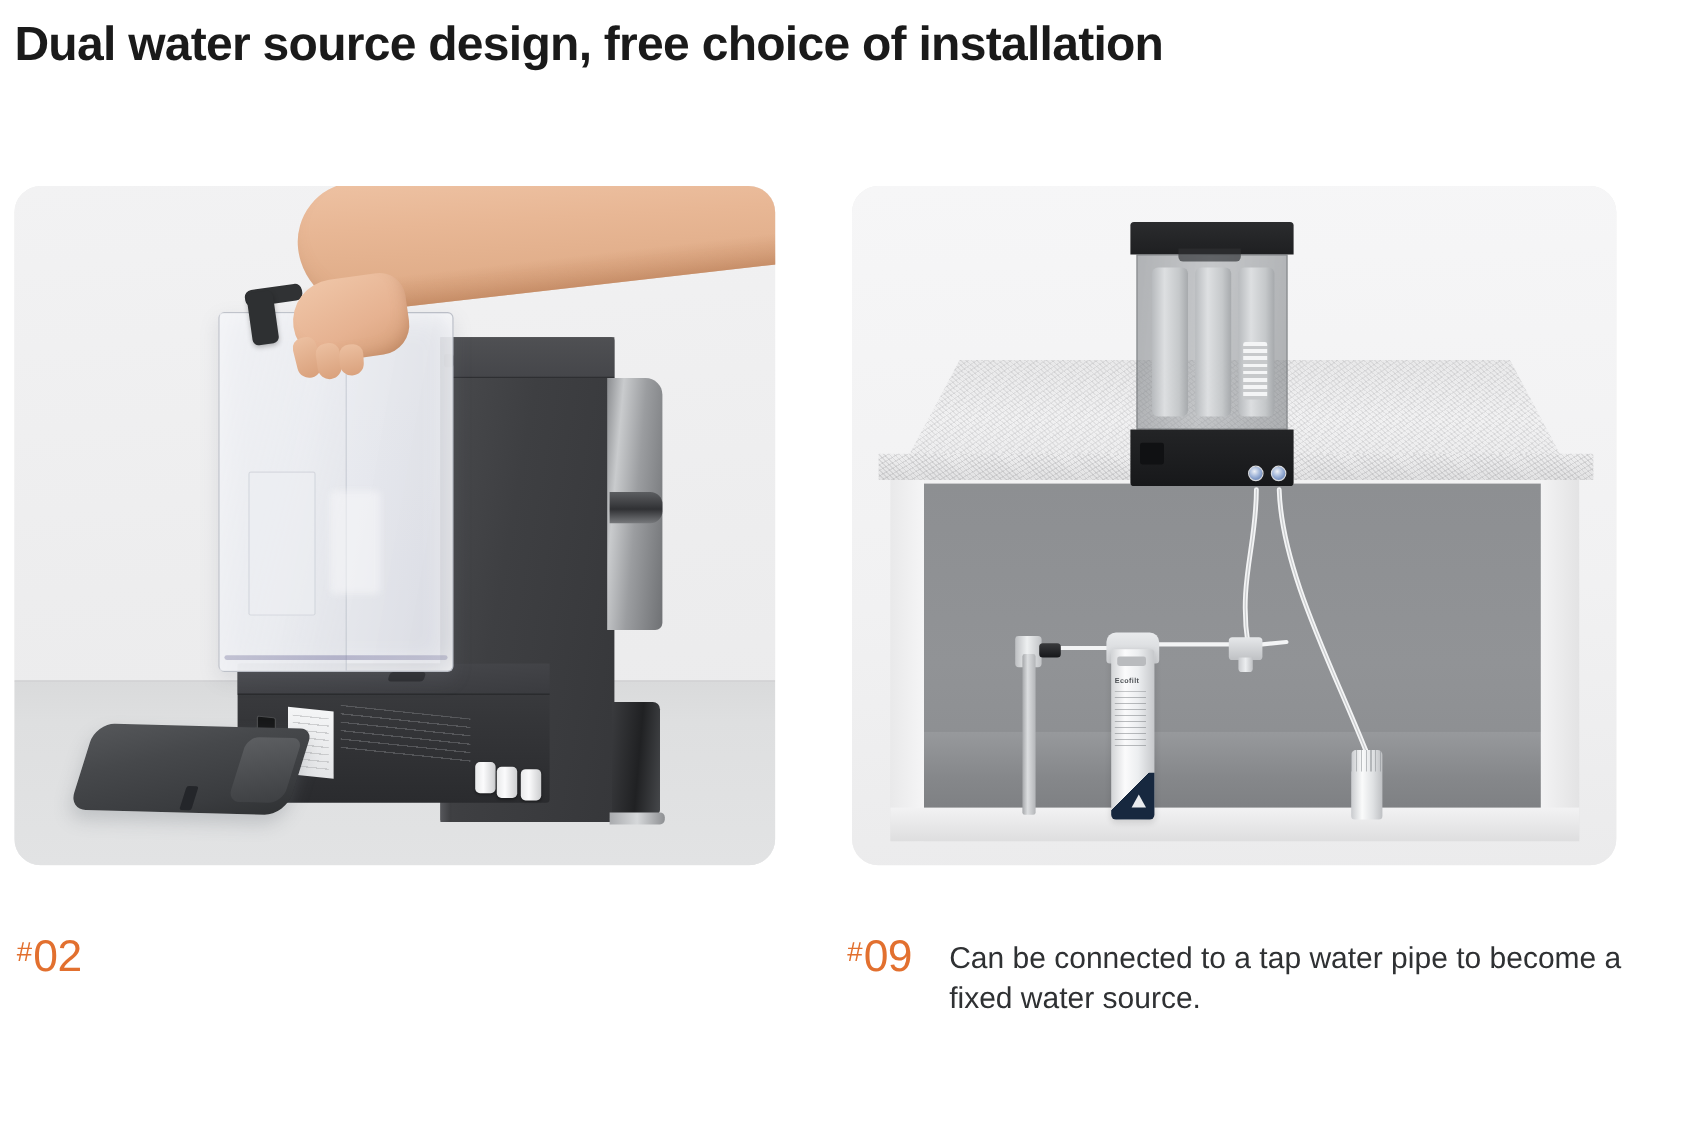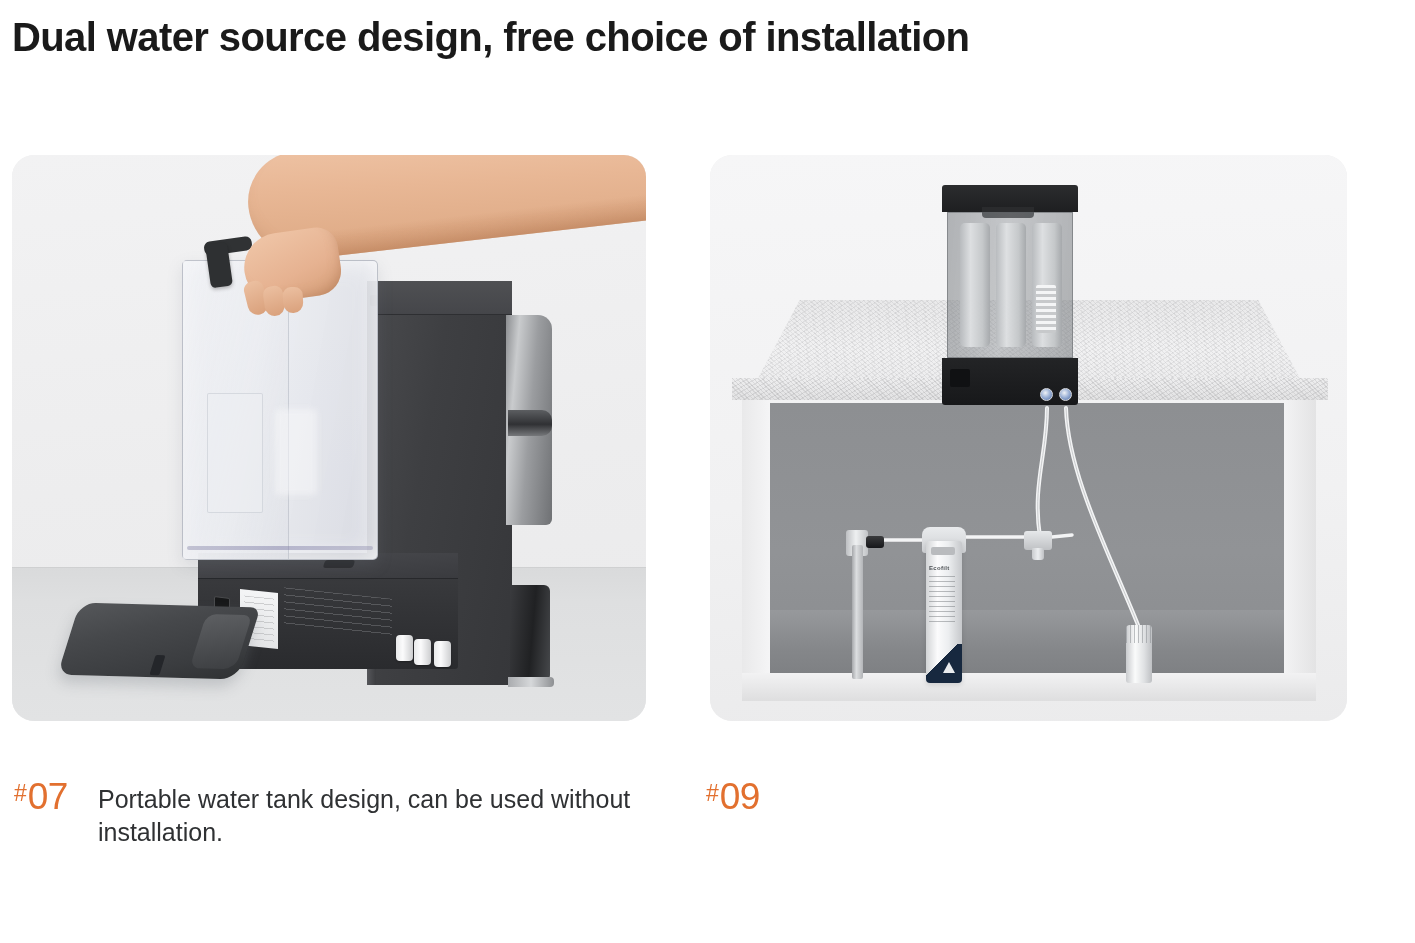--- a/index.html
+++ b/index.html
@@ -799,27 +799,27 @@
       </div>
     </div>
 
   </div>
 
   <div class="captions">
 
     <div class="caption cap-1">
       <div class="cap-num">
         <span class="cap-hash">#</span>
-        <span class="cap-digits">07</span>
+        <span class="cap-digits">02</span>
       </div>
-      <div class="cap-text">Portable water tank design, can be used without installation.</div>
     </div>
 
     <div class="caption cap-2">
       <div class="cap-num">
         <span class="cap-hash">#</span>
         <span class="cap-digits">09</span>
       </div>
+      <div class="cap-text">Can be connected to a tap water pipe to become a fixed water source.</div>
     </div>
 
   </div>
 
 </div>
 
 </body></html>

